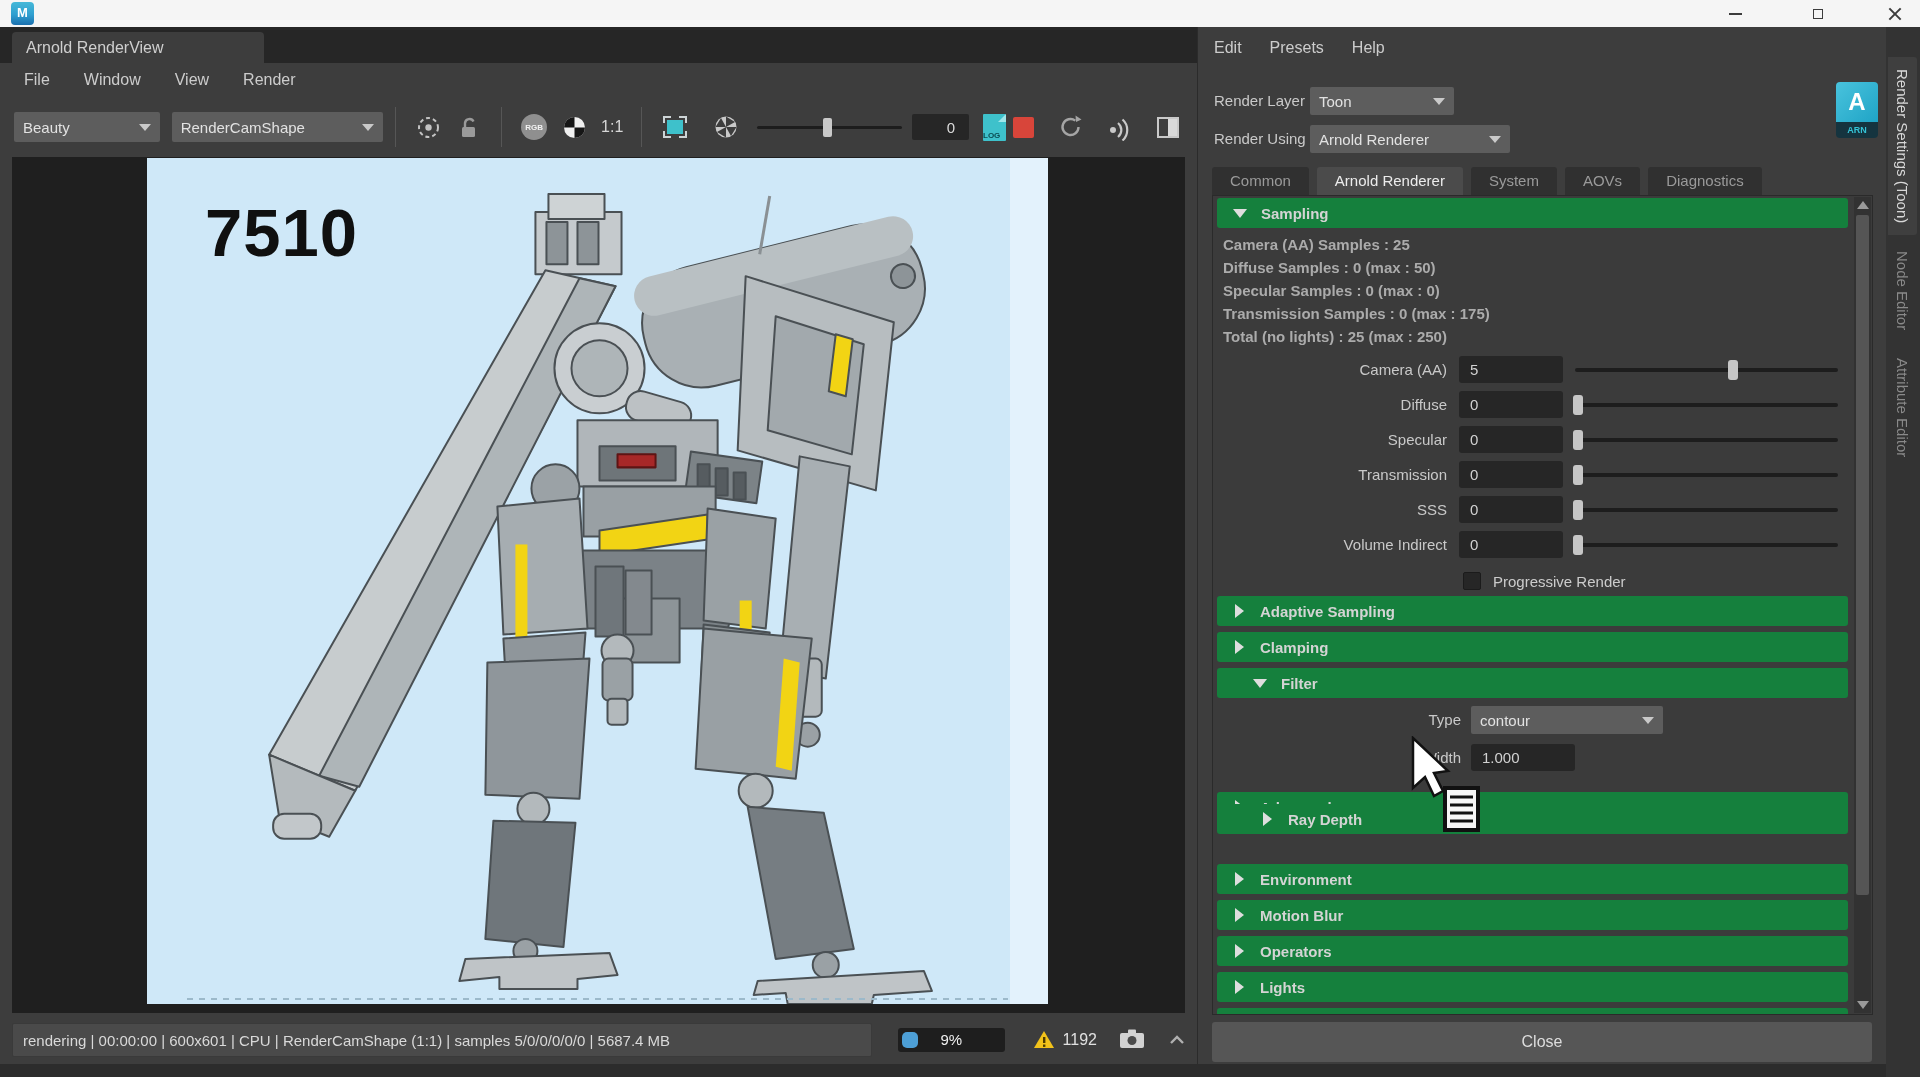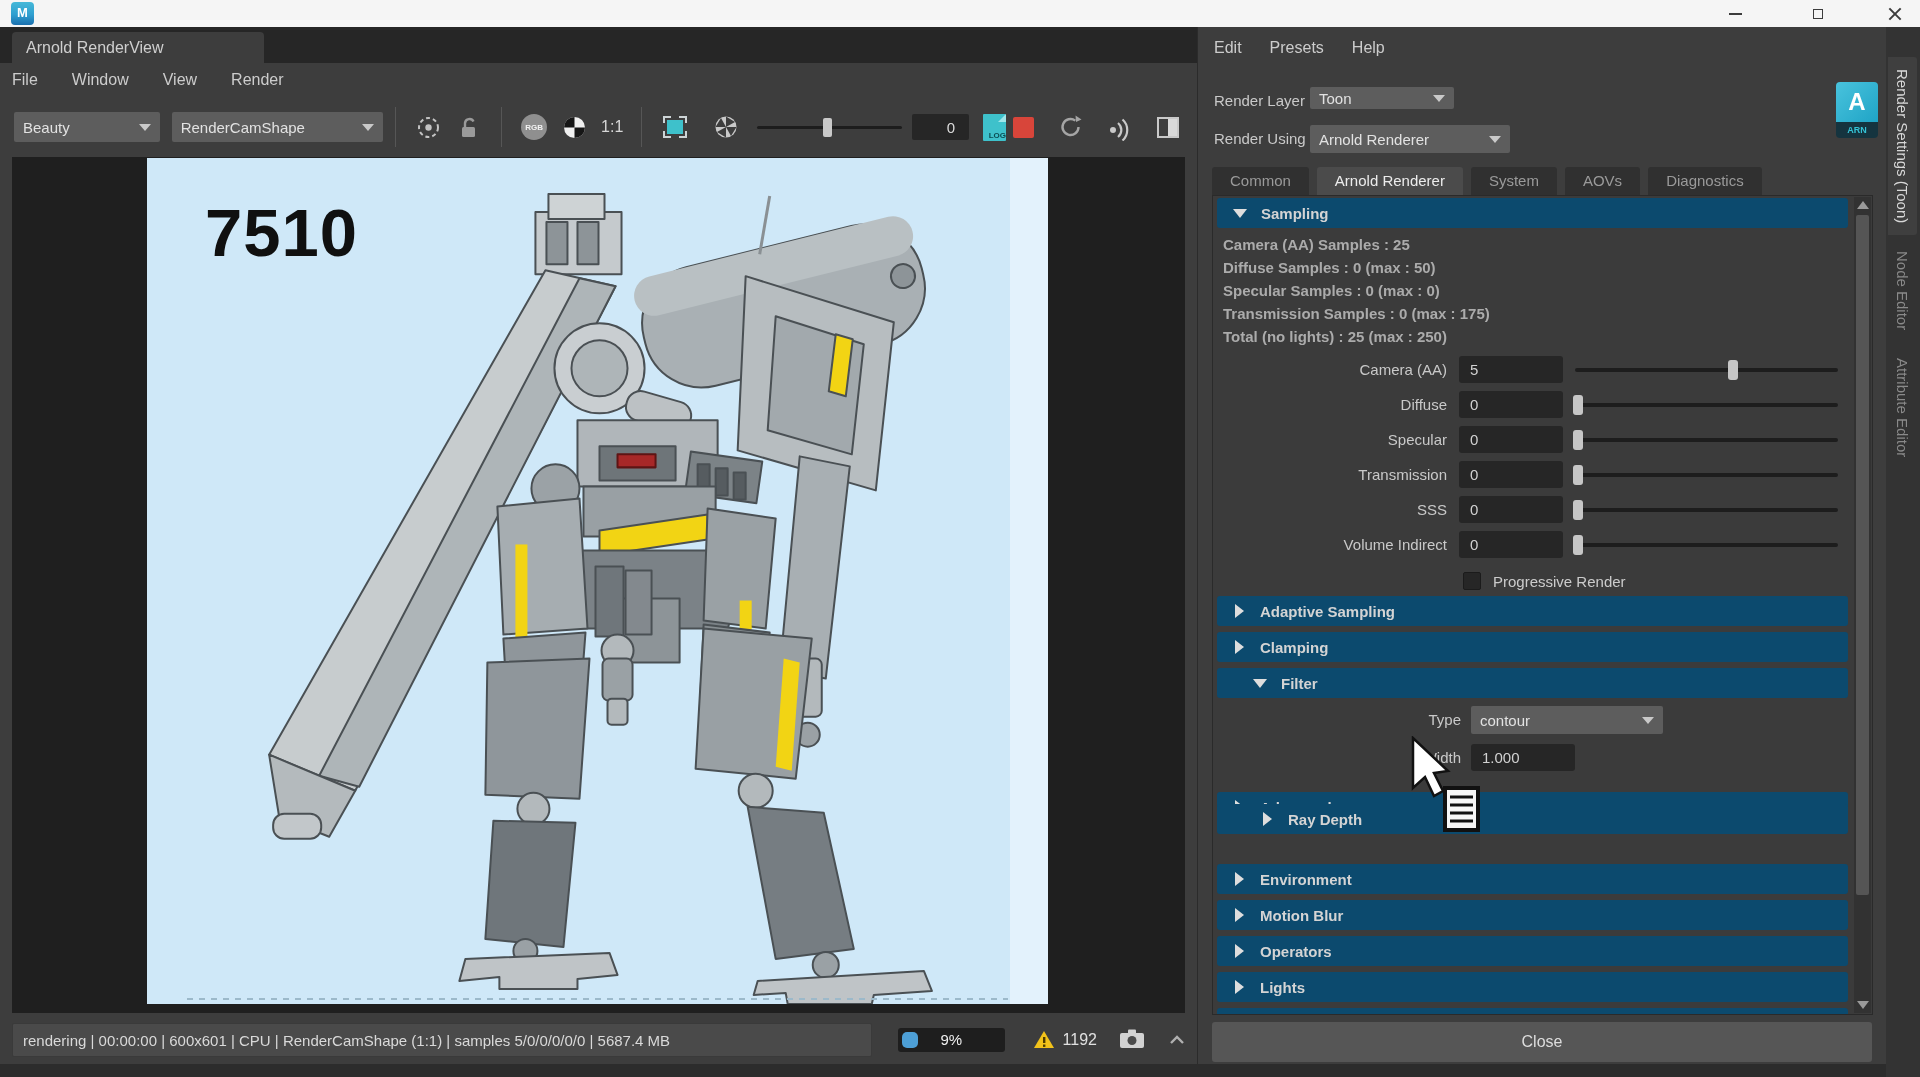--- a/index.html
+++ b/index.html
@@ -18,38 +18,38 @@
   .restore-glyph:before { content:""; position:absolute; left:2px; top:-5px; width:10px; height:10px; border:1.5px solid #3c3c3c; z-index:-1; }
   .close-glyph { position:relative; width:14px; height:14px; }
   .close-glyph:before,.close-glyph:after { content:""; position:absolute; left:6px; top:-1px; width:2px; height:16px; background:#3c3c3c; }
   .close-glyph:before { transform:rotate(45deg); } .close-glyph:after { transform:rotate(-45deg); }
 
   
   .rv-pane { position:absolute; left:0; top:27px; width:1197px; height:1050px; background:#3d3d3d; }
   .rv-tabbar { position:absolute; left:0; top:0; width:100%; height:36px; background:#262626; }
   .rv-tab { position:absolute; left:12px; bottom:0; width:252px; height:31px; background:#3d3d3d;
     border-radius:4px 4px 0 0; color:#cfcfcf; font-size:16px; line-height:31px; padding-left:14px; }
-  .rv-menubar { position:absolute; left:0; top:36px; width:100%; height:34px; display:flex; align-items:center; gap:34px; padding-left:12px; }
+  .rv-menubar { position:absolute; left:0; top:36px; width:100%; height:34px; display:flex; align-items:center; gap:34px; padding-left:24px; }
   .rv-menu { color:#cccccc; font-size:16px; }
   .rv-toolbar { position:absolute; left:0; top:70px; width:100%; height:60px; display:flex; align-items:center; padding:0 14px; }
   .dd { display:flex; align-items:center; background:#5d5d5d; border-radius:2px; height:30px; padding:0 9px;
     color:#e2e2e2; font-size:15px; }
   .dd .arrow { margin-left:auto; width:0; height:0; border-left:6px solid transparent; border-right:6px solid transparent; border-top:7px solid #c9c9c9; }
   .vsep { width:1px; height:40px; background:#565656; margin:0 12px; flex:0 0 1px; }
   .tool-ico { display:flex; align-items:center; justify-content:center; margin:0 7px; flex:0 0 auto; }
   .rgb-circle { width:26px; height:26px; border-radius:50%; background:#8f8f8f; color:#f2f2f2;
     font-size:8px; font-weight:bold; display:flex; align-items:center; justify-content:center; }
   .ratio-label { color:#d6d6d6; font-size:16px; margin:0 6px; }
   .exp-track { position:relative; width:150px; height:3px; background:#1d1d1d; border-radius:2px; margin:0 10px; }
   .exp-handle { position:absolute; top:-8px; left:45%; width:9px; height:19px; background:#c9c9c9; border-radius:2px; }
   .exp-field { width:58px; height:26px; background:#262626; border-radius:2px; color:#dcdcdc; font-size:15px;
     display:flex; align-items:center; justify-content:flex-end; padding-right:14px; }
   .log-doc { position:relative; width:23px; height:27px; background:#3ec1cb; border-radius:1px; overflow:hidden; }
   .log-doc:before { content:""; position:absolute; right:0; top:0; border-left:8px solid #9fe6ea; border-bottom:8px solid transparent; transform:rotate(180deg); }
-  .log-doc span { position:absolute; bottom:1px; left:0; right:0; text-align:right; font-size:8px; font-weight:bold; color:#0b4d53; }
+  .log-doc span { position:absolute; bottom:1px; left:0; right:0; text-align:left; font-size:8px; font-weight:bold; color:#0b4d53; }
   .stop-square { width:21px; height:21px; background:#d8453a; border-radius:2px; }
   .split-ico { width:22px; height:21px; border:2px solid #c9c9c9; position:relative; }
   .split-ico:before { content:""; position:absolute; right:0; top:0; width:9px; height:100%; background:#d9d9d9; }
 
   .rv-viewport { position:absolute; left:12px; top:130px; width:1173px; height:856px; background:#1f1f1f; }
   .render-image { position:absolute; left:135px; top:1px; width:901px; height:846px; background:#cfe8f8; overflow:hidden; }
   .render-lightedge { position:absolute; right:0; top:0; width:38px; height:100%; background:#e3f2fc; }
   .frame-number { position:absolute; left:58px; top:36px; font-size:67px; font-weight:700; color:#101010; letter-spacing:1px; }
   .scan-dashes { position:absolute; left:40px; right:40px; bottom:4px; height:2px;
     background:repeating-linear-gradient(90deg,#9cb9ca 0 6px,transparent 6px 12px); }
@@ -69,21 +69,21 @@
   .rs-menu { color:#cccccc; font-size:16px; }
   .rs-row-label { position:absolute; color:#c9c9c9; font-size:15px; line-height:28px; }
   .arnold-badge { position:absolute; right:8px; top:55px; width:42px; height:56px; border-radius:4px; overflow:hidden; }
   .arnold-badge .top { height:40px; background:linear-gradient(135deg,#49c3dd,#1fa4c6); color:#fff; font-weight:bold; font-size:24px;
     display:flex; align-items:center; justify-content:center; }
   .arnold-badge .bottom { height:16px; background:#15343f; color:#35c3d6; font-size:9px; font-weight:bold; text-align:center; line-height:16px; }
   .rs-tabs { position:absolute; left:14px; top:140px; height:28px; display:flex; gap:8px; }
   .rs-tab { height:28px; padding:0 18px; background:#303030; color:#9a9a9a; font-size:15px; line-height:28px; border-radius:3px 3px 0 0; }
   .rs-tab.active { background:#4b4b4b; color:#ececec; }
   .rs-scroll { position:absolute; left:14px; top:168px; width:661px; height:820px; background:#3b3b3b; border:1px solid #2a2a2a; overflow:hidden; }
-  .sec { position:absolute; left:4px; right:24px; height:30px; background:#0c4a6e; border-radius:3px;
+  .sec { position:absolute; left:4px; right:24px; height:30px; background:#15803d; border-radius:3px;
     display:flex; align-items:center; color:#d4d4d4; font-weight:bold; font-size:15px; }
   .sec .tri-down { width:0; height:0; border-left:7px solid transparent; border-right:7px solid transparent; border-top:9px solid #dedede; margin:0 14px 0 16px; }
   .sec .tri-right { width:0; height:0; border-top:7px solid transparent; border-bottom:7px solid transparent; border-left:9px solid #dedede; margin:0 16px 0 18px; }
   .stat-line { position:absolute; left:10px; color:#ababab; font-weight:bold; font-size:15px; }
   .prow { position:absolute; left:0; right:24px; height:28px; }
   .plabel { position:absolute; left:0; width:234px; text-align:right; color:#c9c9c9; font-size:15px; line-height:28px; }
   .pfield { position:absolute; left:246px; width:104px; height:27px; background:#262626; border-radius:3px;
     color:#d2d2d2; font-size:15px; line-height:27px; padding-left:11px; }
   .ptrack { position:absolute; left:362px; right:10px; top:12px; height:4px; background:#1d1d1d; border-radius:2px; }
   .phandle { position:absolute; top:-8px; width:10px; height:20px; background:#c6c6c6; border-radius:3px; transform:translateX(-50%); }
@@ -331,21 +331,21 @@
 </div>
 
 <div class="rs-pane">
   <div class="rs-menubar">
     <span class="rs-menu">Edit</span>
     <span class="rs-menu">Presets</span>
     <span class="rs-menu">Help</span>
   </div>
 
   <div class="rs-row-label" style="left:16px; top:60px;">Render Layer</div>
-  <div class="dd abs" style="left:112px; top:60px; width:144px; height:22px;">
+  <div class="dd abs" style="left:112px; top:60px; width:144px; height:28px;">
     <span>Toon</span>
     <span class="arrow"></span>
   </div>
 
   <div class="rs-row-label" style="left:16px; top:98px;">Render Using</div>
   <div class="dd abs" style="left:112px; top:98px; width:200px; height:28px;">
     <span>Arnold Renderer</span>
     <span class="arrow"></span>
   </div>
 

